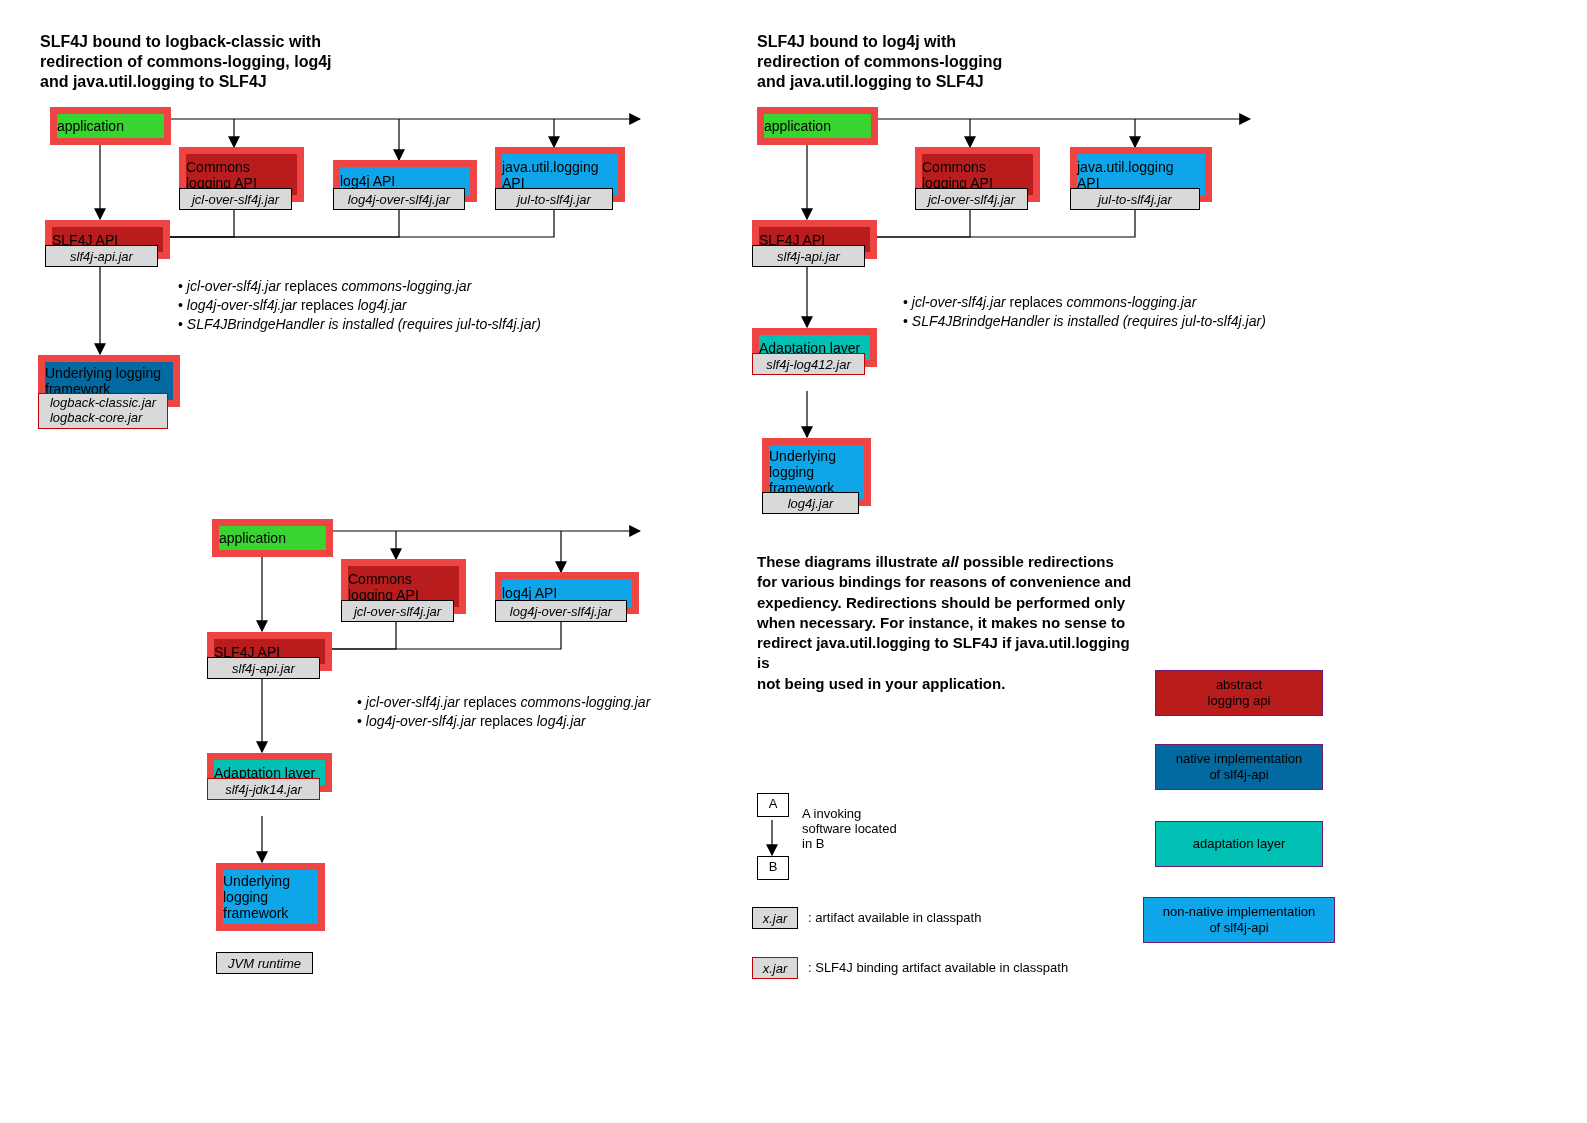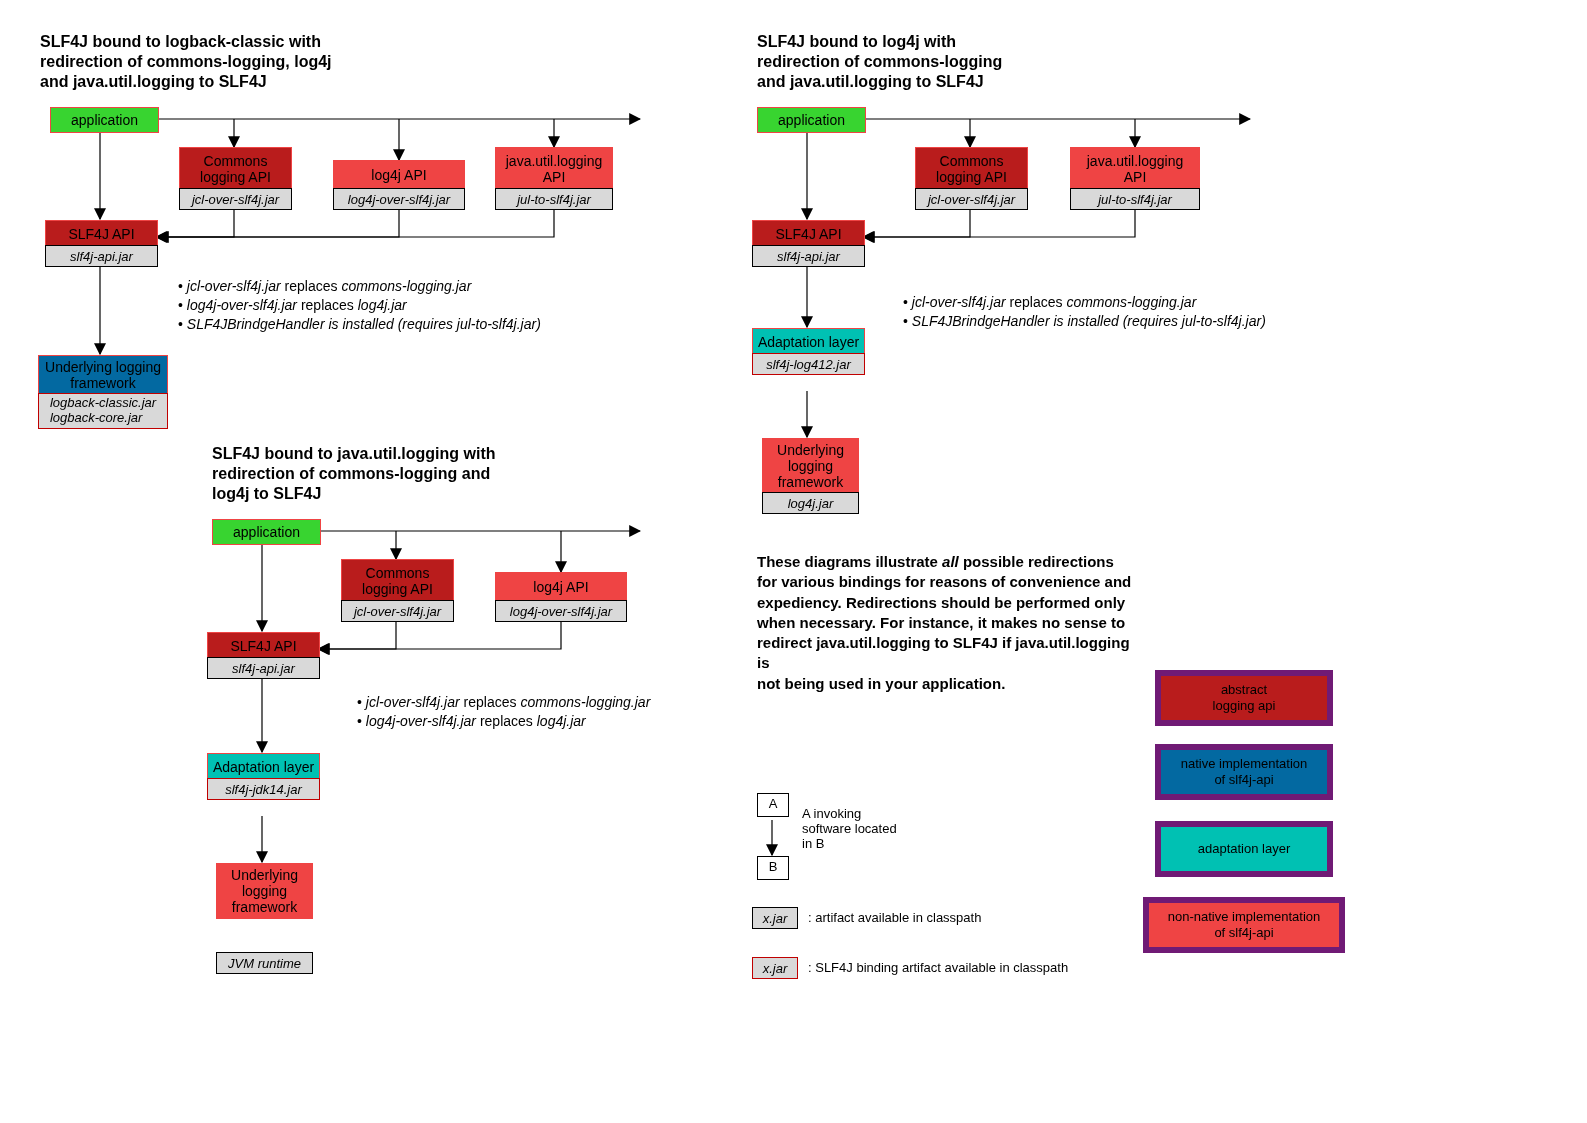--- a/index.html
+++ b/index.html
@@ -1,30 +1,30 @@
 <!DOCTYPE html>
 <html><head>
 <meta charset="utf-8">
 <style>
   html,body{margin:0;padding:0;font-family:Arial,Helvetica,sans-serif;font-size:14px;color:#000;background:#fff}
   .canvas{position:relative;width:1415px;height:1123px}
   .title{position:absolute;font-weight:bold;font-size:16px;line-height:1.25}
-  .box{position:absolute;border:1px solid #ef4444;text-align:center;display:flex;flex-direction:column;justify-content:center}
+  .box{position:absolute;border:7px solid #ef4444;display:flex;flex-direction:column;justify-content:center}
   .jar{position:absolute;border:1px solid #000;background:#d9d9d9;font-style:italic;font-size:13px;display:flex;align-items:center;justify-content:center}
   .jar.red{border-color:#c00000}
   .green{background:#38d430}
   .lblue{background:#b91c1c}
   .blue{background:#0369a1;color:#000}
   .teal{background:#00c1b3}
-  .grey{background:#ef4444}
+  .grey{background:#0ea5e9}
   .bullets{position:absolute;font-size:14px;line-height:1.35}
   .bullets div::before{content:"• ";font-weight:normal}
   .note{position:absolute;font-weight:bold;font-size:15px;line-height:1.35;width:380px}
   .note em{font-style:italic}
-  .legend-box{position:absolute;border:6px solid #701a75;text-align:center;display:flex;flex-direction:column;justify-content:center;font-size:13px;line-height:1.2}
+  .legend-box{position:absolute;border:1px solid #701a75;text-align:center;display:flex;flex-direction:column;justify-content:center;font-size:13px;line-height:1.2}
   .legend-mini{position:absolute;border:1px solid #000;text-align:center;font-size:13px;background:#fff;line-height:20px}
   .legend-txt{position:absolute;font-size:13px}
   svg{position:absolute;top:0;left:0;overflow:visible}
   .ital{font-style:italic}
 </style>
 </head>
 <body>
 
 <div class="canvas">
 
@@ -92,23 +92,20 @@
 framework</div>
 <div class="jar red" style="left:38px;top:393px;width:128px;height:34px;white-space:pre;line-height:1.15">logback-classic.jar
 logback-core.jar</div>
 
 <div class="bullets" style="left:178px;top:277px">
   <div><span class="ital">jcl-over-slf4j.jar</span><span> replaces </span><span class="ital">commons-logging.jar</span></div>
   <div><span class="ital">log4j-over-slf4j.jar</span><span> replaces </span><span class="ital">log4j.jar</span></div>
   <div><span class="ital">SLF4JBrindgeHandler</span><span class="ital"> is installed (requires </span><span class="ital">jul-to-slf4j.jar</span><span class="ital">)</span></div>
 </div>
 
-<div class="title" style="left:212px;top:444px;white-space:pre">SLF4J bound to java.util.logging with
-redirection of commons-logging and
-log4j to SLF4J</div>
 
 <div class="box green" style="left:212px;top:519px;width:107px;height:24px">application</div>
 
 <div class="box lblue" style="left:341px;top:559px;width:111px;height:41px;white-space:pre">Commons
 logging API</div>
 <div class="jar" style="left:341px;top:600px;width:111px;height:20px">jcl-over-slf4j.jar</div>
 
 <div class="box grey" style="left:495px;top:572px;width:130px;height:28px">log4j API</div>
 <div class="jar" style="left:495px;top:600px;width:130px;height:20px">log4j-over-slf4j.jar</div>
 

